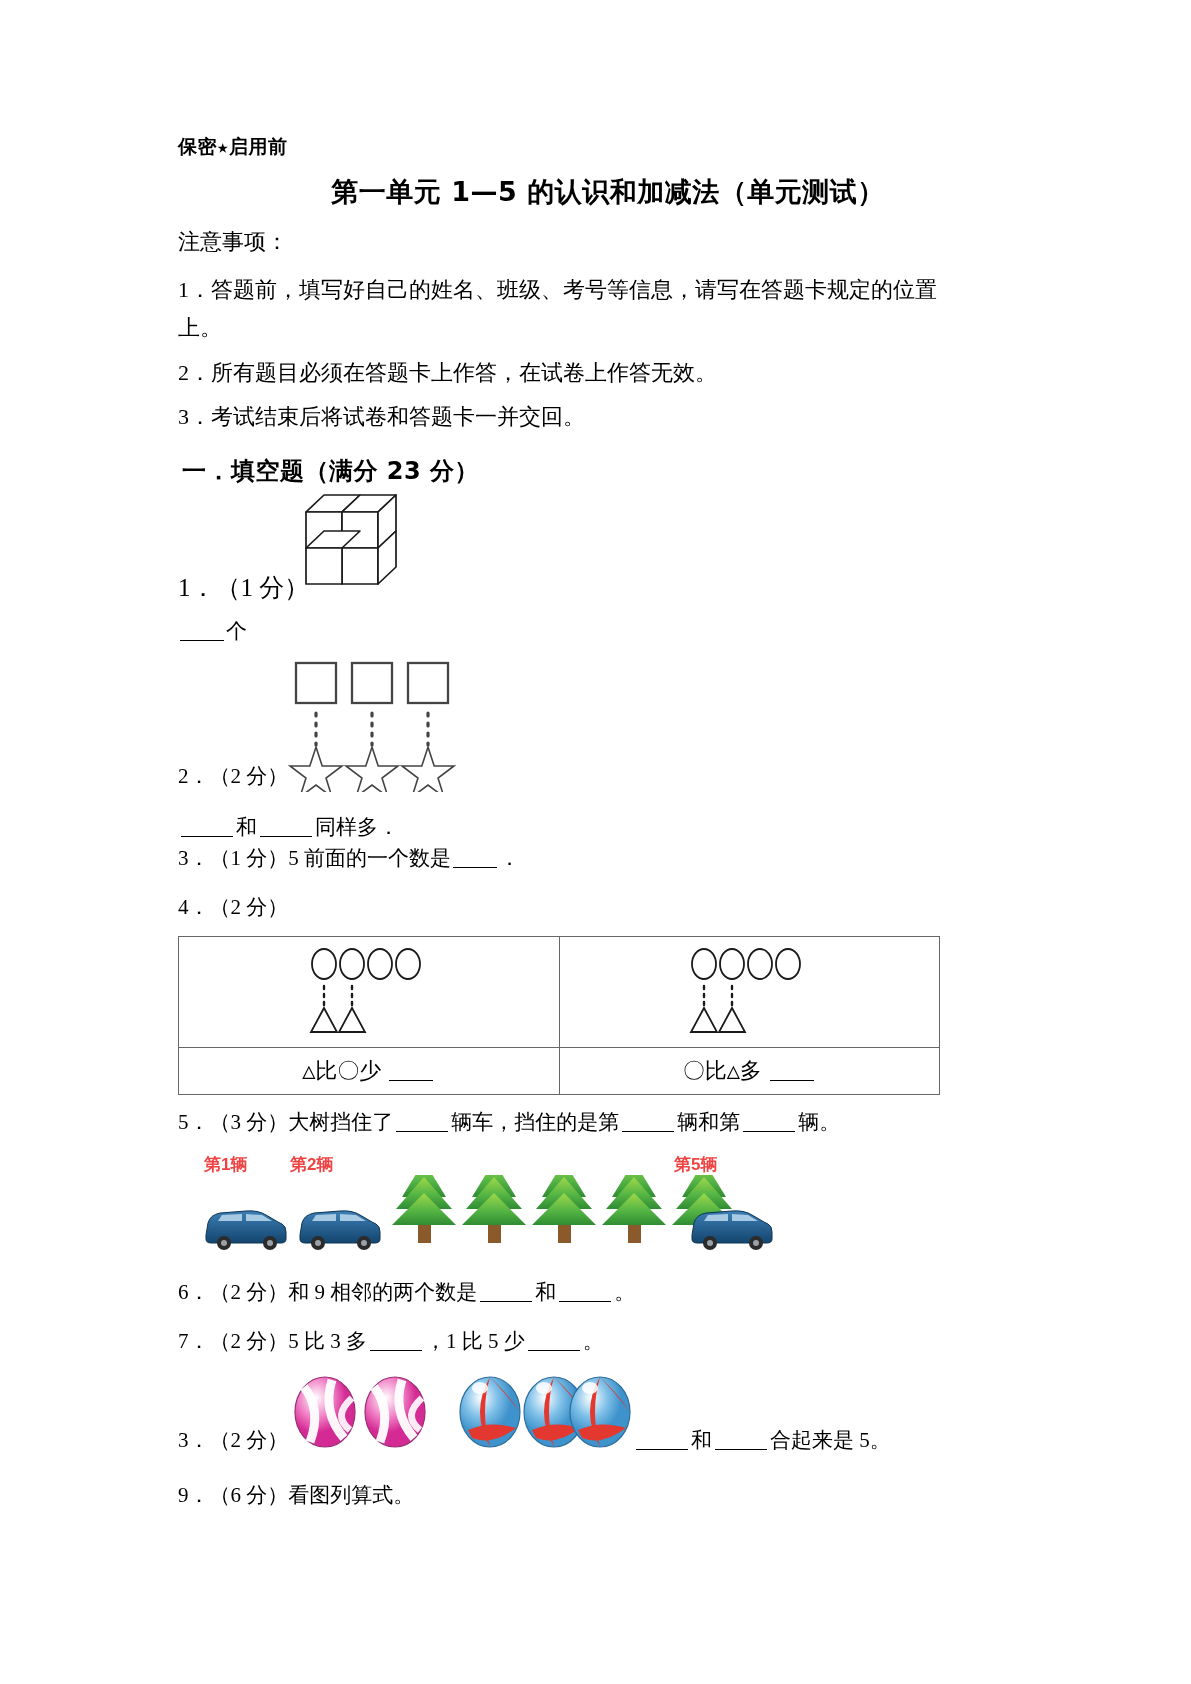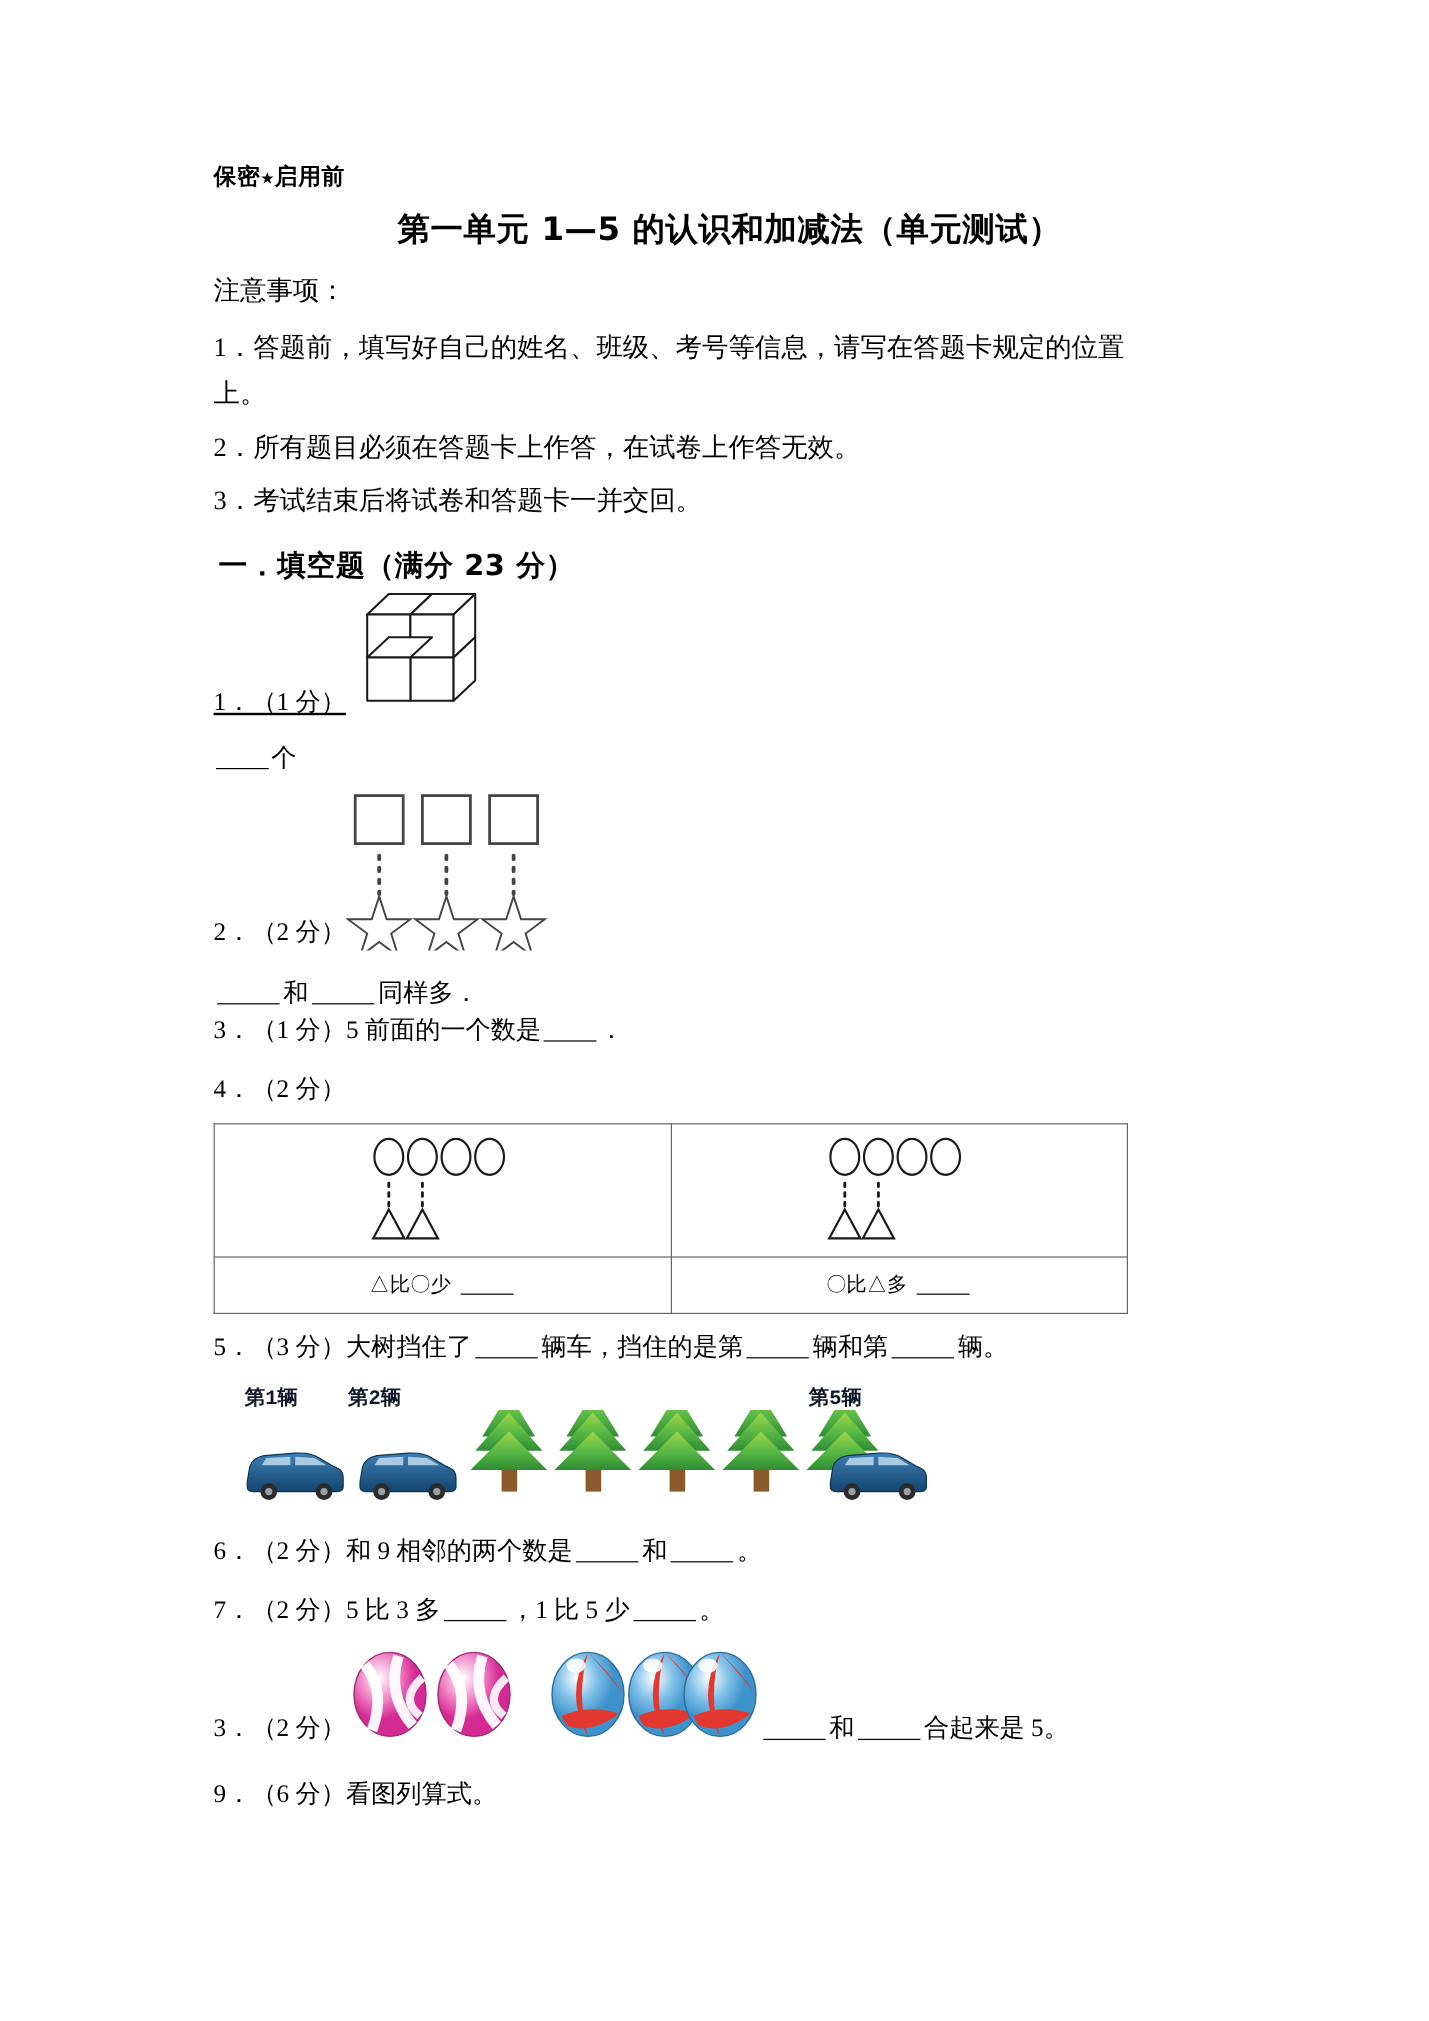--- a/index.html
+++ b/index.html
@@ -95,22 +95,21 @@
   }
   .q1-fig {
     position: absolute;
     left: 110px;
     top: -6px;
   }
   .q1-label {
     position: absolute;
     left: 0px;
     top: 78px;
-    font-size: 21px;
-    text-decoration: underline;
+    font-size: 25px;
   }
   .q1-ge {
     font-size: 21px;
     margin: 4px 0 0 0;
   }
 
   
   .q2-wrap {
     position: relative;
     height: 150px;
@@ -140,37 +139,37 @@
     table-layout: fixed;
   }
   .q4-table td {
     border: 1.4px solid #666;
     text-align: center;
     vertical-align: middle;
   }
   .q4-cell-fig { height: 98px; padding: 6px 0; }
   .q4-cell-txt {
     height: 44px;
-    font-size: 17px;
-    font-family: Liberation Sans, sans-serif;
+    font-size: 22px;
+    font-family: Liberation Mono, monospace;
   }
 
   
   .q5-scene {
     position: relative;
     height: 108px;
     width: 600px;
     margin: 10px 0 4px 18px;
   }
   .car-label {
     position: absolute;
-    font-family: Liberation Mono, monospace;
+    font-family: Liberation Sans, sans-serif;
     font-size: 17px;
     font-weight: bold;
-    color: #0f172a;
+    color: #ef4444;
     top: 2px;
   }
 
   
   .q8-row {
     position: relative;
     height: 86px;
     margin-top: 4px;
   }
   .q8-label {

